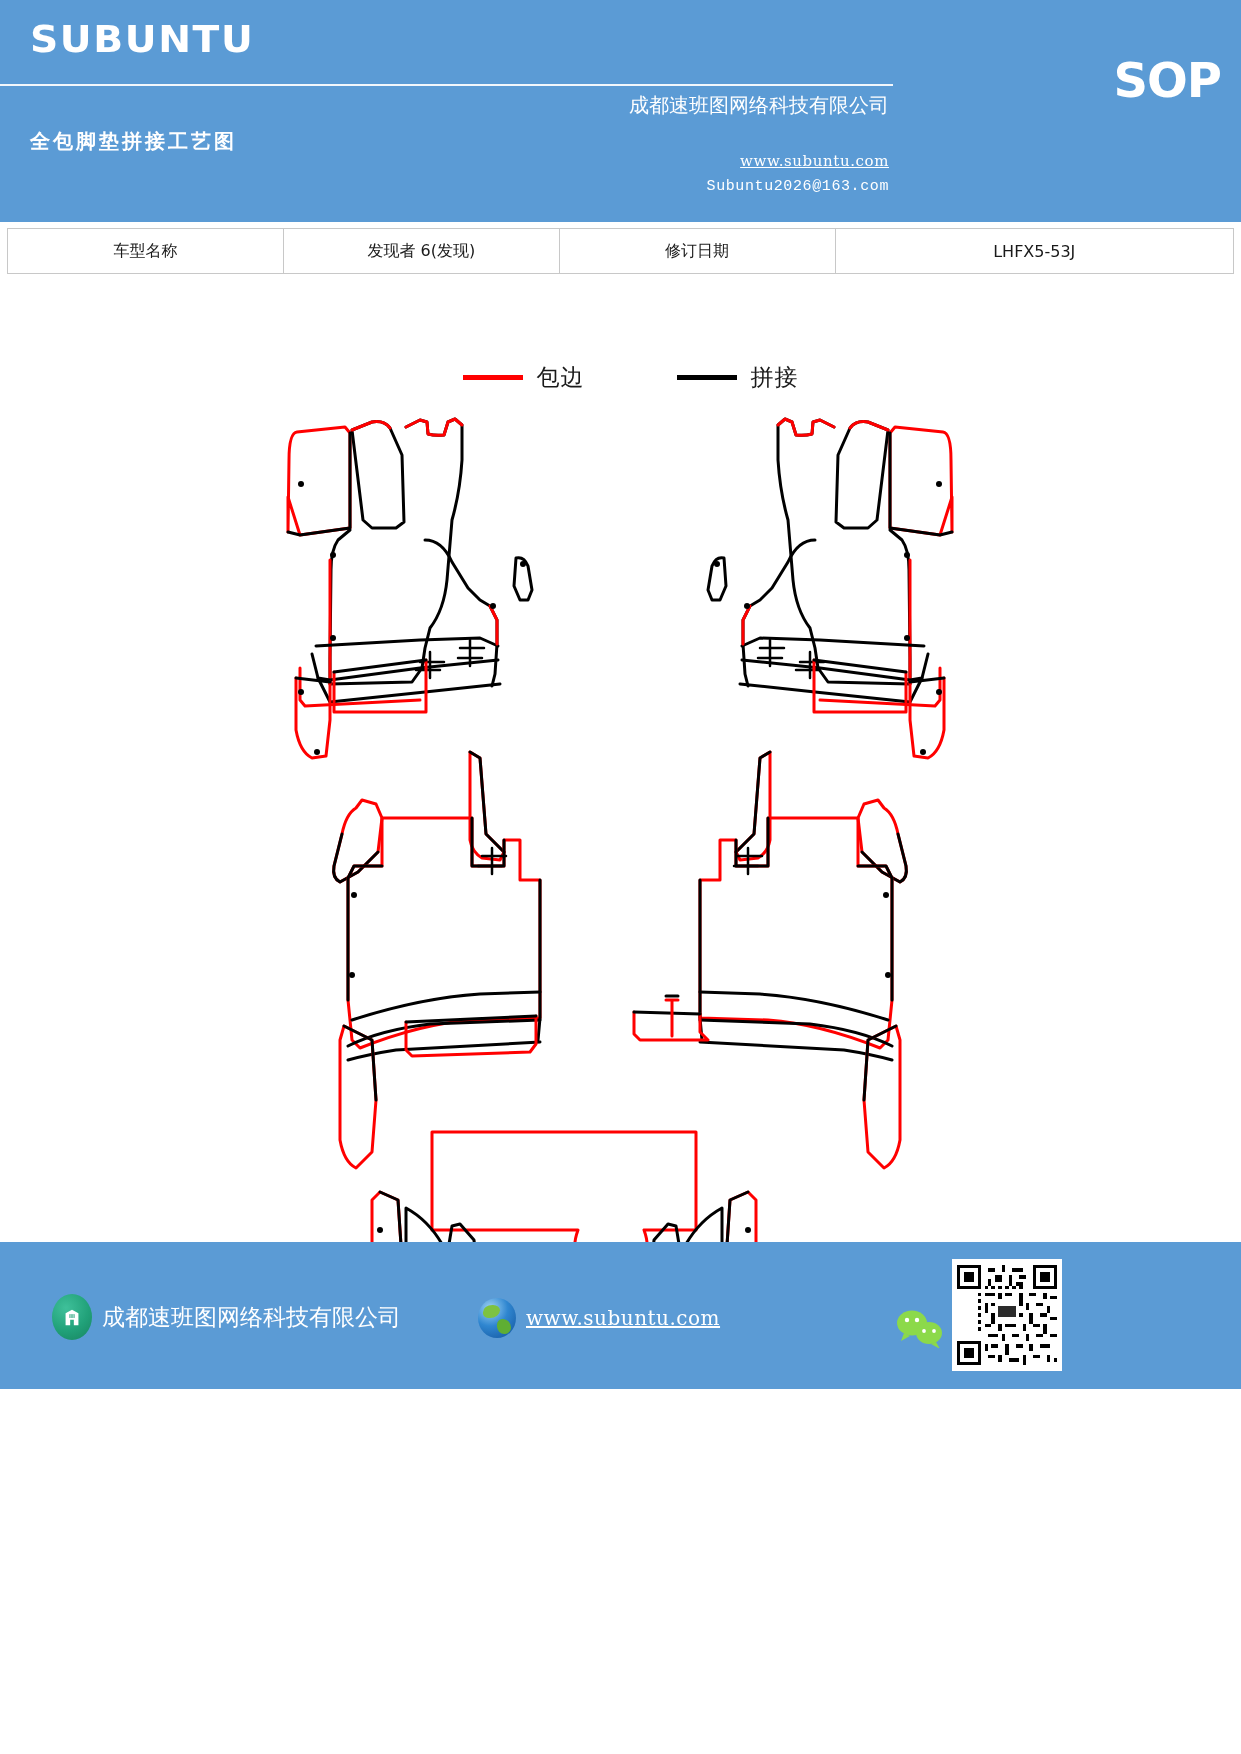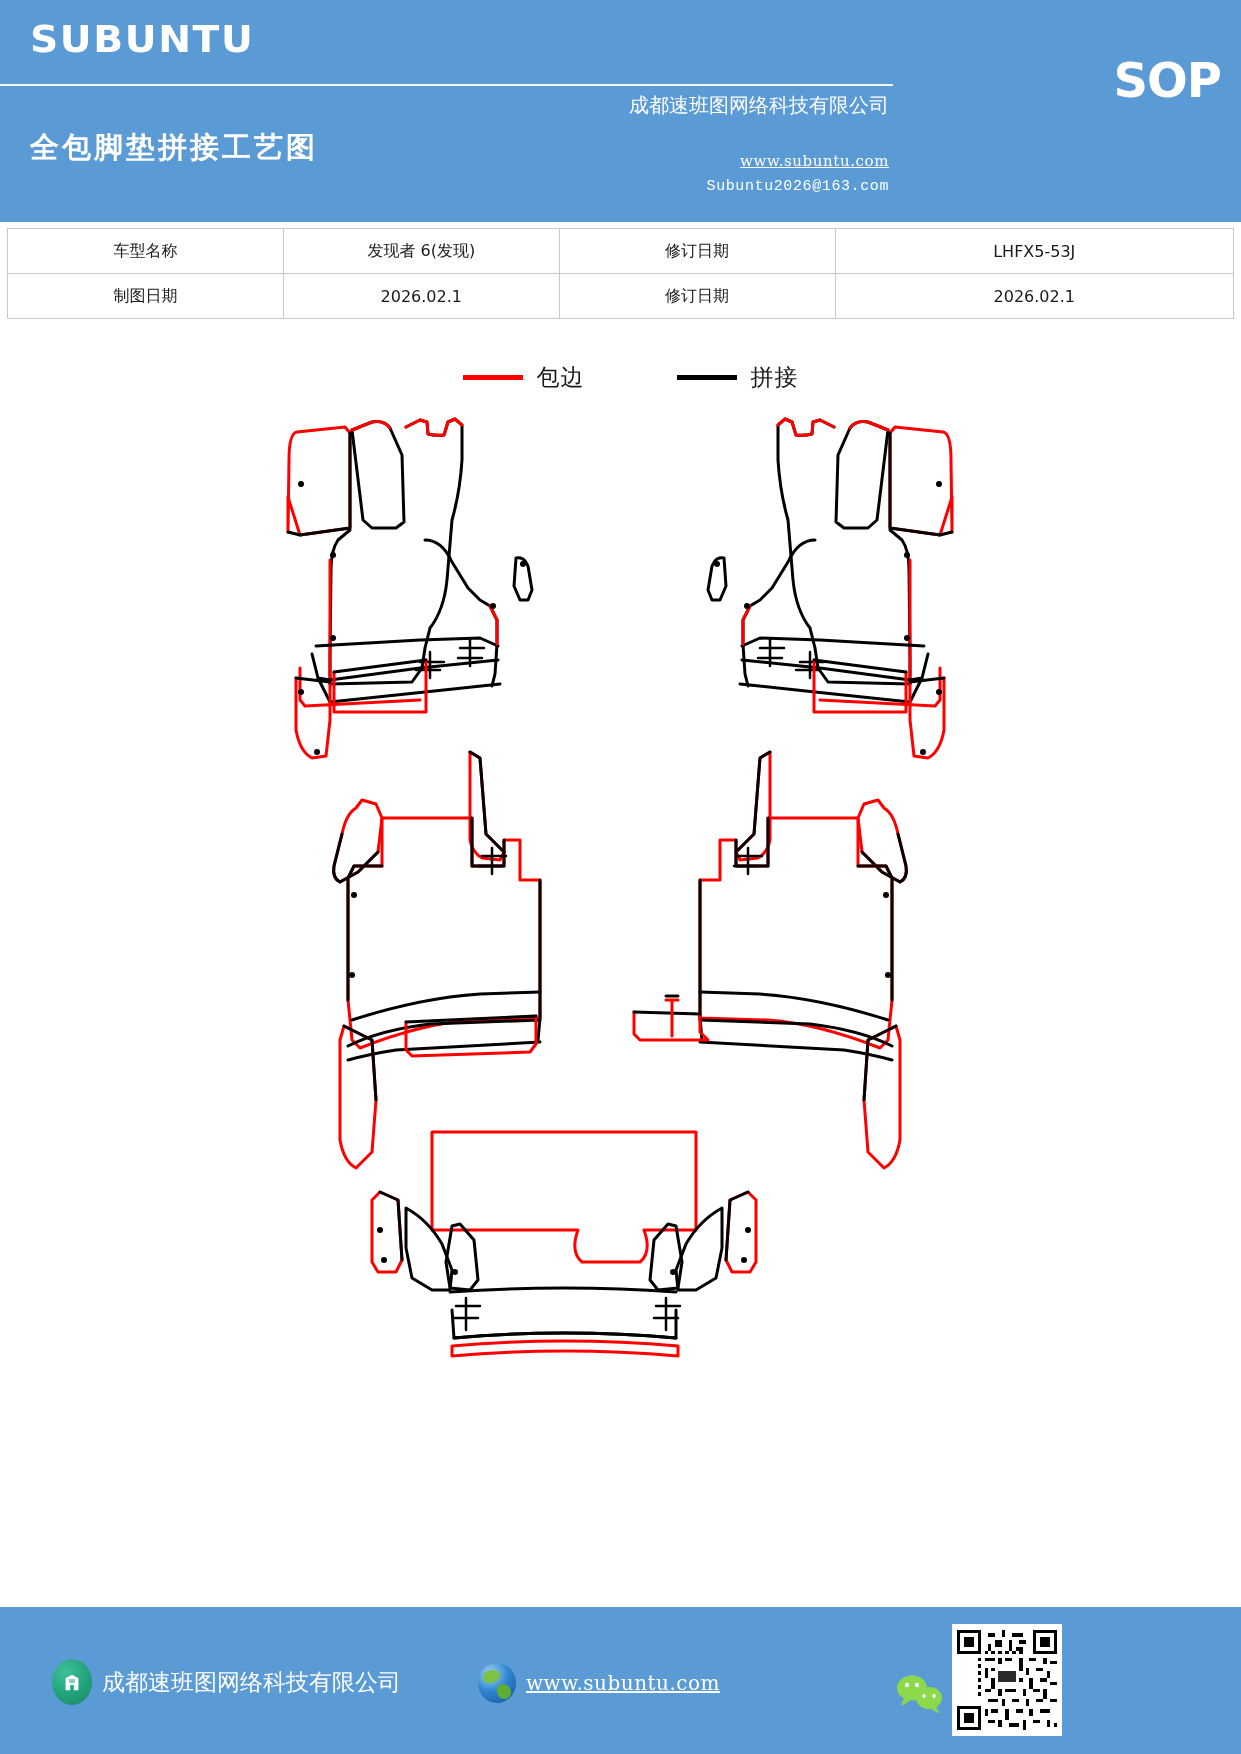--- a/index.html
+++ b/index.html
@@ -2,21 +2,21 @@
 <html><head>
 <meta charset="utf-8">
 <style>
   * { box-sizing: border-box; margin: 0; padding: 0; }
   html, body {
     width: 1241px; height: 1754px;
     background: #ffffff;
     font-family: "Liberation Sans", sans-serif;
     overflow: hidden;
   }
-  .page { position: relative; width: 1241px; height: 1754px; background: #fff; }
+  .page { position: relative; width: 1241px; height: 1389px; background: #fff; }
 
   
   .header {
     position: absolute; left: 0; top: 0;
     width: 1241px; height: 222px;
     background: #5b9bd5;
   }
   .brand-logo {
     position: absolute; left: 30px; top: 18px;
     font-size: 37px; font-weight: bold; color: #ffffff;
@@ -24,21 +24,21 @@
     font-family: "DejaVu Sans", sans-serif;
     transform: scaleX(1.06);
     transform-origin: left center;
   }
   .header-rule {
     position: absolute; left: 0; top: 84px;
     width: 893px; height: 2px; background: #ffffff; opacity: .92;
   }
   .doc-title {
     position: absolute; left: 30px; top: 128px;
-    font-size: 29px; font-weight: bold; color: #ffffff;
+    font-size: 20px; font-weight: bold; color: #ffffff;
     letter-spacing: 3px;
     font-family: "DejaVu Sans", sans-serif;
   }
   .company-cn {
     position: absolute; right: 352px; top: 92px;
     font-size: 20px; color: #ffffff;
     font-family: "DejaVu Sans", sans-serif;
     white-space: nowrap;
   }
   .header-web {
@@ -182,26 +182,20 @@
     <div class="sop-badge">SOP</div>
   </div>
 
   <table class="info-table">
     <tbody>
       <tr>
         <td class="col-a">车型名称</td>
         <td class="col-b">发现者 6(发现)</td>
         <td class="col-c">修订日期</td>
         <td class="col-d val-mono">LHFX5-53J</td>
-      </tr>
-      <tr>
-        <td class="col-a">制图日期</td>
-        <td class="col-b val-mono">2026.02.1</td>
-        <td class="col-c">修订日期</td>
-        <td class="col-d val-mono">2026.02.1</td>
       </tr>
     </tbody>
   </table>
 
   <div class="legend">
     <div class="legend-item">
       <span class="legend-swatch sw-red"></span>
       <span class="legend-label">包边</span>
     </div>
     <div class="legend-item">

